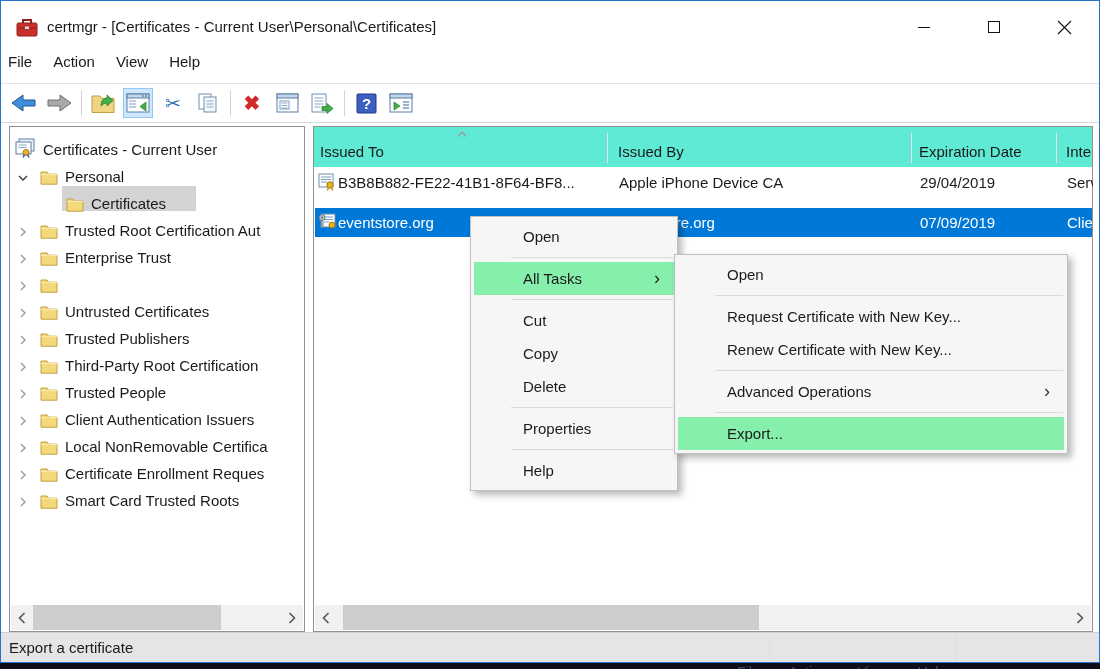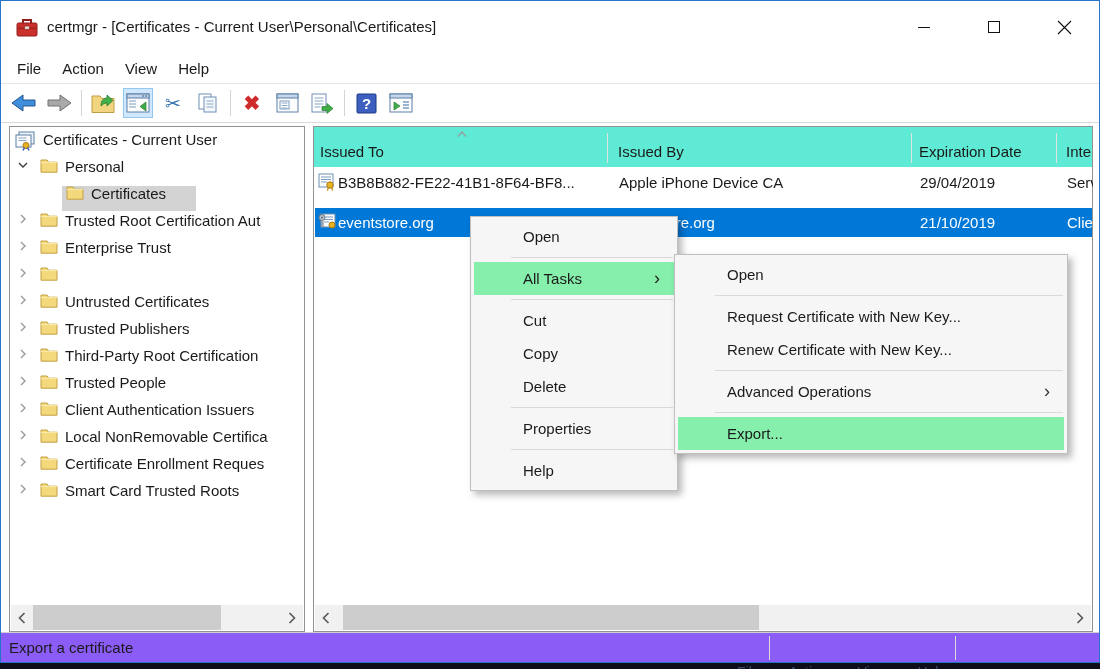--- a/index.html
+++ b/index.html
@@ -13,40 +13,40 @@
   .titlebar { position:absolute; left:0; top:0; width:100%; height:52px; background:#fff; }
   .app-icon { position:absolute; left:14px; top:14px; width:24px; height:24px; }
   .title-text { position:absolute; left:46px; top:0; height:52px; line-height:52px; font-size:15px; }
   .win-controls { position:absolute; right:0; top:0; height:52px; display:flex; }
   .win-btn { width:70px; height:52px; display:flex; align-items:center; justify-content:center; }
   .glyph-min { width:12px; height:0; border-top:1px solid #111; }
   .glyph-max { width:12px; height:12px; border:1px solid #111; }
 
   
   .menubar { position:absolute; left:0; top:52px; width:100%; height:31px; background:#fff;
-             border-bottom:1px solid #e4e4e4; display:flex; align-items:center; padding-left:16px; }
+             border-bottom:1px solid #e4e4e4; display:flex; padding-left:7px; }
   .menubar .mitem { font-size:15px; margin-right:21px; }
 
   
   .toolbar { position:absolute; left:0; top:83px; width:100%; height:39px; background:#fff;
              border-bottom:1px solid #d9d9d9; display:flex; align-items:center; padding-left:8px; }
   .tbtn { width:30px; height:30px; display:flex; align-items:center; justify-content:center; margin-right:5px; }
   .tbtn.active { background:#cfe8ff; border:1px solid #93c7ef; }
   .tsep { width:1px; height:26px; background:#d4d4d4; margin:0 6px 0 2px; }
   .scissors { font-size:19px; color:#2f6fae; line-height:1; }
   .redx { font-size:20px; font-weight:bold; color:#cf2b2b; line-height:1; }
 
   
   .pane { position:absolute; top:125px; height:506px; background:#fff; border:1px solid #919191; }
   .left-pane  { left:8px;   width:296px; }
   .right-pane { left:312px; width:780px; }
 
   
   .tree { position:absolute; left:0; top:4px; width:100%; }
-  .trow { position:relative; height:27px; display:flex; align-items:flex-start; white-space:nowrap; overflow:hidden; }
+  .trow { position:relative; height:27px; display:flex; align-items:flex-end; white-space:nowrap; overflow:hidden; }
   .trow .chev { width:14px; height:14px; margin-left:6px; flex:none; }
   .trow.lvl0 { padding-left:4px; }
   .trow.lvl1 .folder { margin-left:10px; }
   .trow.lvl2 { padding-left:56px; }
   .tlabel { font-size:15px; margin-left:7px; }
   .sel-band { position:absolute; left:52px; top:1px; height:25px; width:134px; background:#d3d3d3; z-index:0; }
   .trow.lvl2 .folder, .trow.lvl2 .tlabel { position:relative; z-index:1; }
 
   
   .lheader { position:absolute; left:0; top:0; width:778px; height:40px; background:#5eead4; }
@@ -64,21 +64,21 @@
 
   
   .hscroll { position:absolute; left:1px; bottom:1px; height:25px; background:#f1f1f1; display:flex; align-items:center; }
   .left-pane .hscroll { width:292px; }
   .right-pane .hscroll { width:776px; }
   .sb-arrow { width:22px; height:25px; display:flex; align-items:center; justify-content:center; flex:none; }
   .sb-track { position:relative; flex:1; height:25px; }
   .sb-thumb { position:absolute; top:0; height:25px; background:#cdcdcd; }
 
   
-  .statusbar { position:absolute; left:0; bottom:0; width:100%; height:30px; background:#8b5cf6;
+  .statusbar { position:absolute; left:0; bottom:0; width:100%; height:30px; background:#e5e5e5;
                border-top:1px solid #d0d0d0; }
   .status-text { position:absolute; left:8px; top:0; height:30px; line-height:30px; font-size:15px; }
   .status-div { position:absolute; top:3px; width:1px; height:24px; background:#dcdcdc; }
 
   
   .bg-strip { position:absolute; left:0; top:663px; width:1100px; height:6px; background:#0d0e1a; overflow:hidden; }
   .bg-strip span { position:absolute; left:737px; top:1px; font-size:14px; color:#3c4a6a; letter-spacing:0; word-spacing:26px; }
 
   
   .menu { position:absolute; background:#f6f6f6; border:1px solid #bfbfbf;
@@ -394,21 +394,21 @@
       <svg class="row-icon" viewBox="0 0 18 18">
         <rect x="3" y="1" width="14" height="13" fill="#fdfdfd" stroke="#6e8fb4"></rect>
         <path d="M5 4 h10 M5 6.5 h10 M5 9 h6" stroke="#7a9cc0" stroke-width="1.1"></path>
         <circle cx="14" cy="12" r="3" fill="#e8b322" stroke="#a87c12"></circle>
         <circle cx="4" cy="4.5" r="3" fill="#b9c2cc" stroke="#6a7684"></circle>
         <circle cx="4" cy="4.5" r="1.1" fill="#6a7684"></circle>
         <path d="M4 7.5 v6 h2.4 M4 11 h2" stroke="#8d99a6" stroke-width="1.6" fill="none"></path>
       </svg>
       <span class="lcell c-issuedto">eventstore.org</span>
       <span class="lcell c-issuedby">eventstore.org</span>
-      <span class="lcell c-expiration">21/10/2019</span>
+      <span class="lcell c-expiration">07/09/2019</span>
       <span class="lcell c-intended">Clie</span>
     </div>
 
     <div class="hscroll">
       <div class="sb-arrow">
         <svg width="8" height="12" viewBox="0 0 8 12">
             <path d="M6.5 1 L1.5 6 l5 5" fill="none" stroke="#555" stroke-width="1.6"></path>
           </svg>
       </div>
       <div class="sb-track">

